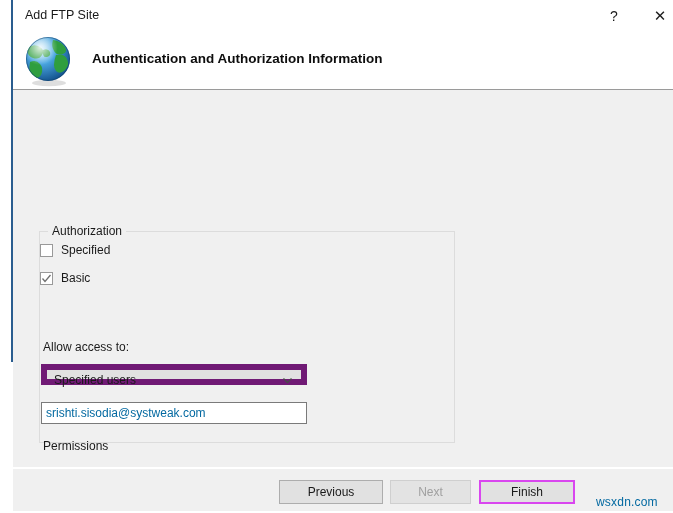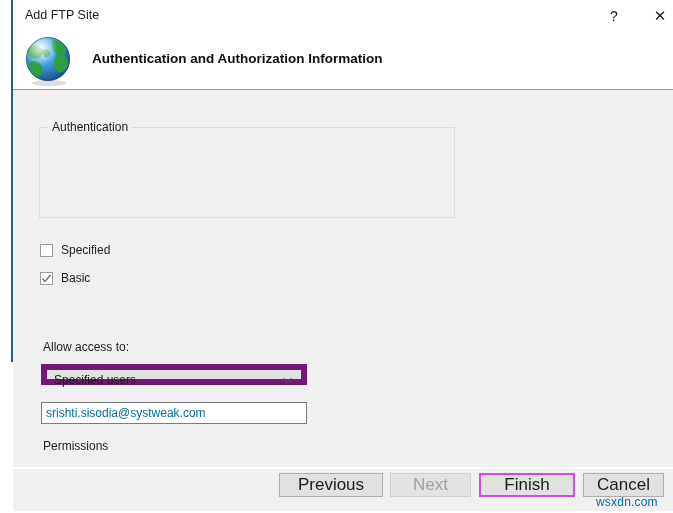--- a/index.html
+++ b/index.html
@@ -234,27 +234,27 @@
     left: 0;
     top: 467px;
     width: 669px;
     height: 44px;
     background: #f0f0f0;
     border-top: 2px solid #ffffff;
     box-sizing: border-box;
   }
   .dlg-button {
     position: absolute;
-    top: 4px;
+    top: 11px;
     height: 24px;
     box-sizing: border-box;
     border: 1px solid #adadad;
     background: #e1e1e1;
     font-family: "Liberation Sans", sans-serif;
-    font-size: 17px;
+    font-size: 12px;
     color: #1a1a1a;
     display: flex;
     align-items: center;
     justify-content: center;
     padding: 0;
     cursor: default;
     white-space: nowrap;
   }
   #btn-previous { left: 266px; width: 104px; }
   #btn-next     { left: 377px; width: 81px;  color: #a0a0a0; border-color: #cfcfcf; background: #e3e3e3; }
@@ -313,38 +313,38 @@
         <path d="M22 18 q5 -2 7 2 q1 4 -3 5 q-5 1 -4 -7z"></path>
       </g>
       <circle cx="27" cy="27" r="22" fill="url(#gShine)"></circle>
       <circle cx="27" cy="27" r="21.5" fill="none" stroke="#0d3c66" stroke-width="1" opacity="0.5"></circle>
     </svg>
     <div id="header-title">Authentication and Authorization Information</div>
   </div>
 
   <div id="body">
 
-    <div class="groupbox" id="group-authentication">
-      <span class="group-label">Authentication</span>
-    </div>
 
     <div class="check-row" id="check-anonymous">
       <span class="checkbox"></span>
       <span class="check-label">Specified</span>
     </div>
 
     <div class="check-row" id="check-basic">
       <span class="checkbox">
         <svg width="11" height="11" viewBox="0 0 11 11">
           <polyline points="1.5,5.5 4,8.5 9.5,2" fill="none" stroke="#6f6f6f" stroke-width="1.3"></polyline>
         </svg>
       </span>
       <span class="check-label">Basic</span>
     </div>
 
+    <div class="groupbox" id="group-authorization">
+      <span class="group-label">Authorization</span>
+    </div>
 
     <div id="allow-access-label">Allow access to:</div>
 
     <div id="access-select">
       <span id="access-select-value">Specified users</span>
       <svg id="access-select-arrow" viewBox="0 0 11 11">
         <polyline points="1.5,3.5 5.5,7.5 9.5,3.5" fill="none" stroke="#4a4a4a" stroke-width="1.3"></polyline>
       </svg>
     </div>
 
@@ -369,18 +369,17 @@
       </span>
       <span class="check-label">Write</span>
     </div>
 
   </div>
 
   <div id="buttonbar">
     <div class="dlg-button" id="btn-previous">Previous</div>
     <div class="dlg-button" id="btn-next">Next</div>
     <div class="dlg-button" id="btn-finish">Finish</div>
-    <div class="dlg-button" id="btn-cancel">Cancel</div>
   </div>
 
   <div id="watermark">wsxdn.com</div>
 
 </div>
 
 </body></html>

